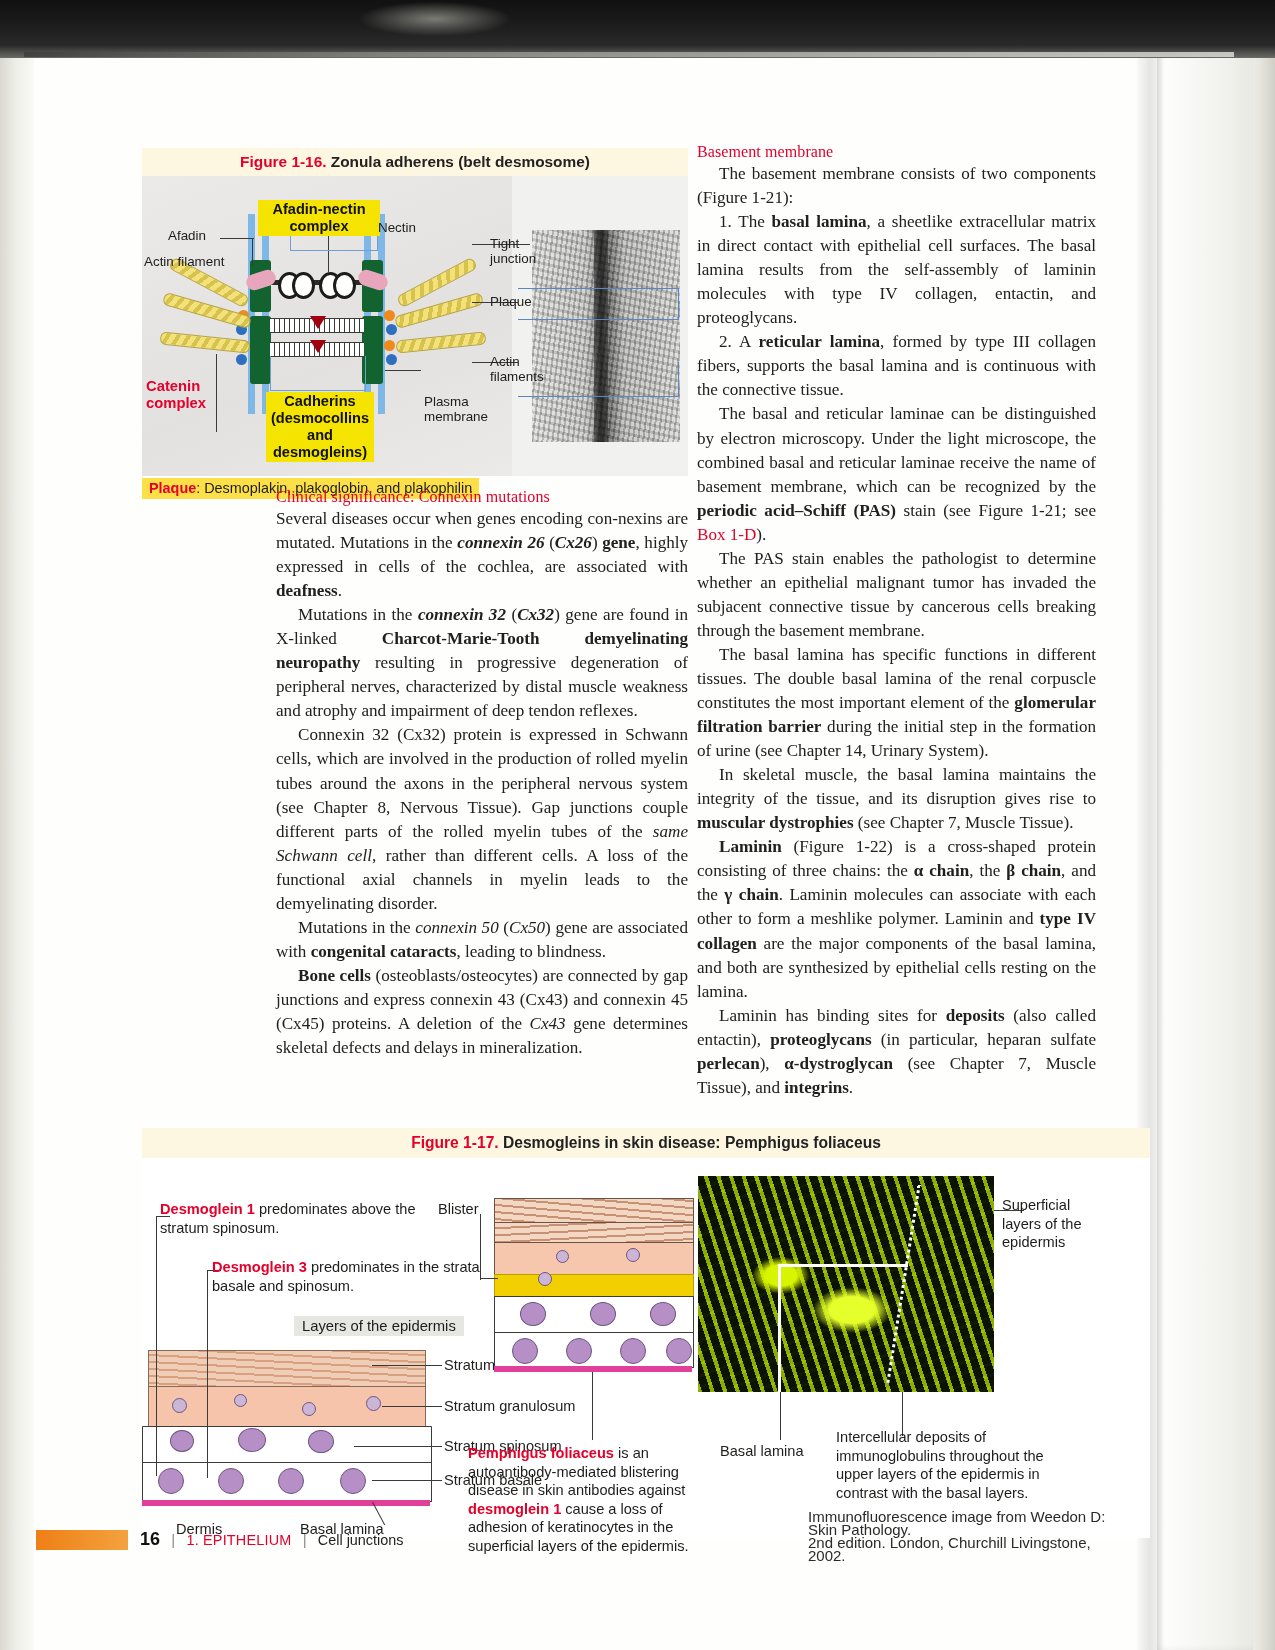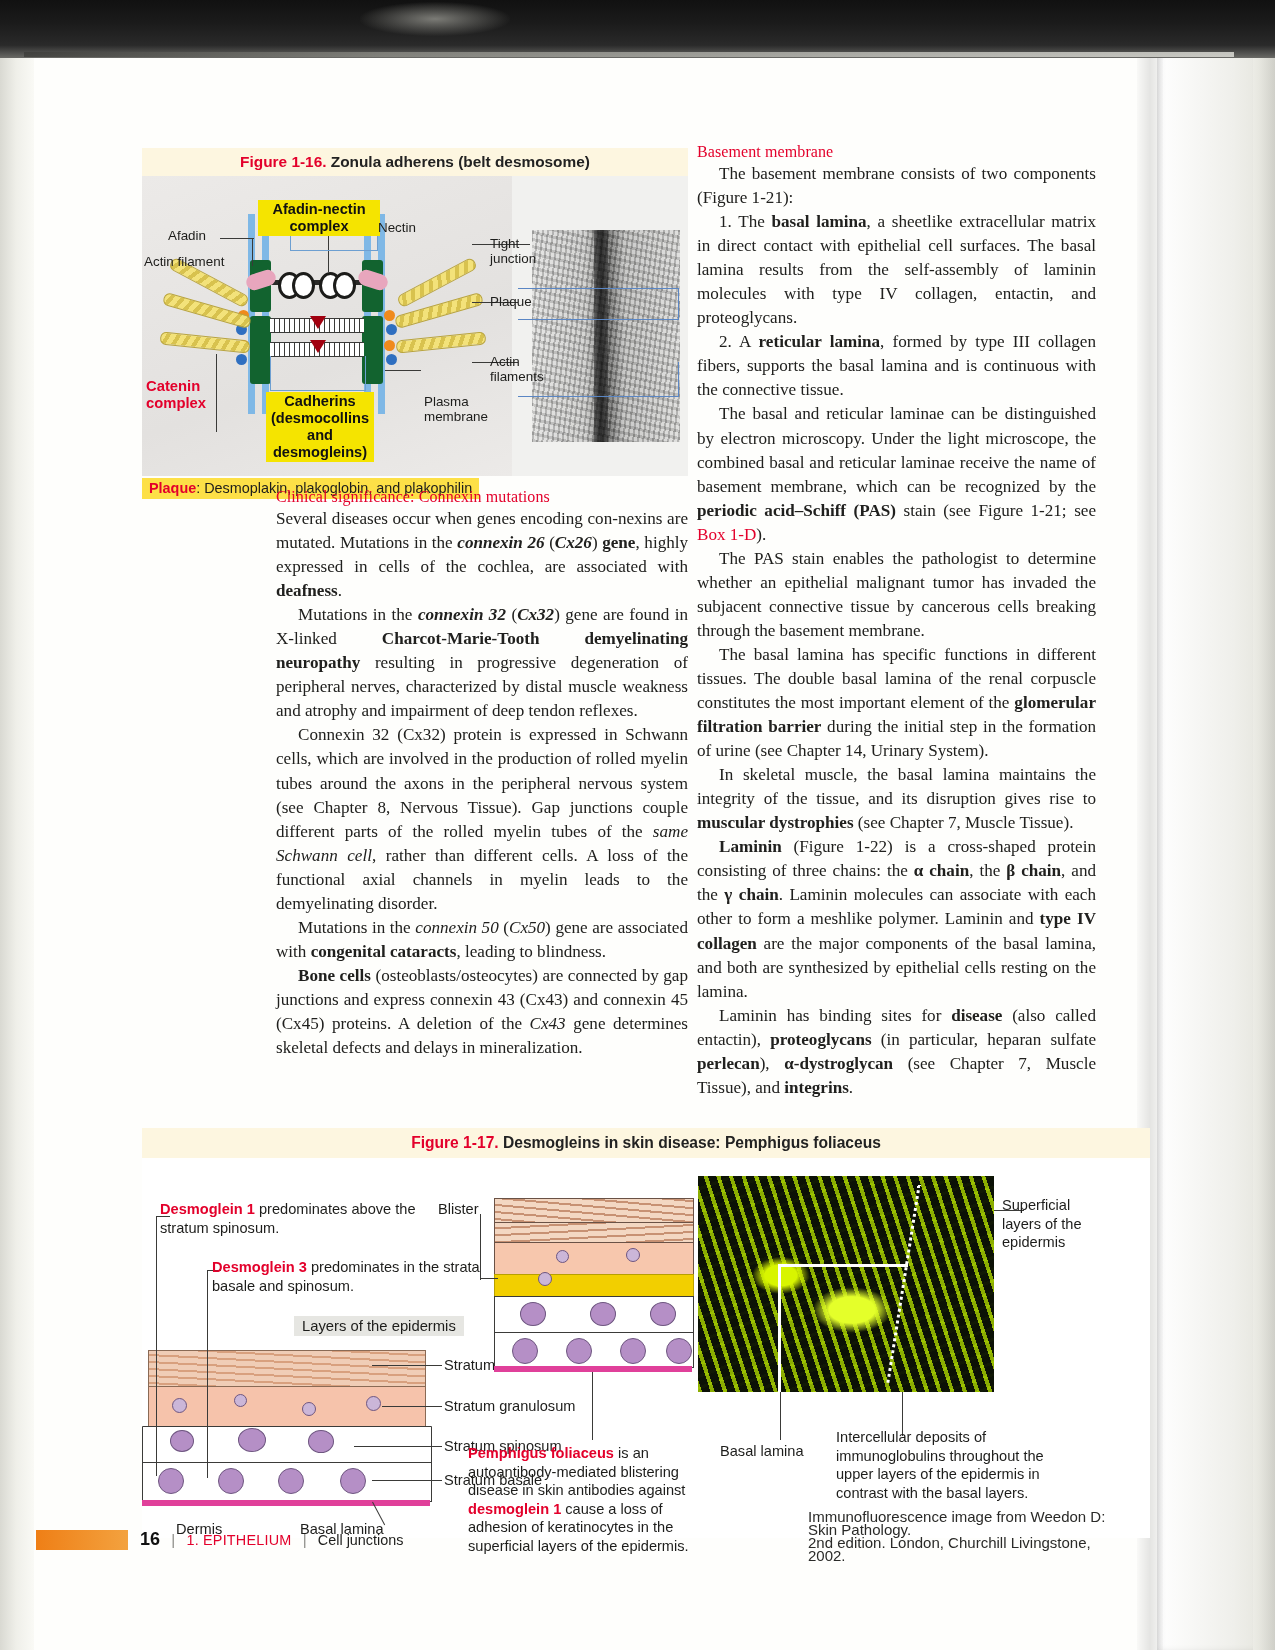--- a/index.html
+++ b/index.html
@@ -310,21 +310,21 @@
     <div class="sec-head">Basement membrane</div>
     <div class="body-text">
       <p class="indent">The basement membrane consists of two components (Figure 1-21):</p>
       <p class="indent">1. The <span class="b">basal lamina</span>, a sheetlike extracellular matrix in direct contact with epithelial cell surfaces. The basal lamina results from the self-assembly of laminin molecules with type IV collagen, entactin, and proteoglycans.</p>
       <p class="indent">2. A <span class="b">reticular lamina</span>, formed by type III collagen fibers, supports the basal lamina and is continuous with the connective tissue.</p>
       <p class="indent">The basal and reticular laminae can be distinguished by electron microscopy. Under the light microscope, the combined basal and reticular laminae receive the name of basement membrane, which can be recognized by the <span class="b">periodic acid–Schiff (PAS)</span> stain (see Figure 1-21; see <span class="red">Box 1-D</span>).</p>
       <p class="indent">The PAS stain enables the pathologist to determine whether an epithelial malignant tumor has invaded the subjacent connective tissue by cancerous cells breaking through the basement membrane.</p>
       <p class="indent">The basal lamina has specific functions in different tissues. The double basal lamina of the renal corpuscle constitutes the most important element of the <span class="b">glomerular filtration barrier</span> during the initial step in the formation of urine (see Chapter 14, Urinary System).</p>
       <p class="indent">In skeletal muscle, the basal lamina  maintains the integrity of the tissue, and its disruption gives rise to <span class="b">muscular dystrophies</span> (see Chapter 7, Muscle Tissue).</p>
       <p class="indent"><span class="b">Laminin</span> (Figure 1-22) is a cross-shaped protein consisting of three chains:  the <span class="b">α chain</span>, the <span class="b">β chain</span>, and the <span class="b">γ chain</span>. Laminin molecules can associate with each other to form a meshlike polymer. Laminin and <span class="b">type IV collagen</span> are the major components of the basal lamina, and both are synthesized by epithelial cells resting on the lamina.</p>
-      <p class="indent">Laminin has binding sites for <span class="b">disease</span> (also called entactin), <span class="b">proteoglycans</span> (in particular, heparan sulfate <span class="b">perlecan</span>), <span class="b">α-dystroglycan</span> (see Chapter 7, Muscle Tissue), and <span class="b">integrins</span>.</p>
+      <p class="indent">Laminin has binding sites for <span class="b">deposits</span> (also called entactin), <span class="b">proteoglycans</span> (in particular, heparan sulfate <span class="b">perlecan</span>), <span class="b">α-dystroglycan</span> (see Chapter 7, Muscle Tissue), and <span class="b">integrins</span>.</p>
     </div>
   </div>
 
   <div class="fig117">
     <div class="fig117-title">
       <span class="num">Figure 1-17.</span>
       <span>Desmogleins in skin disease: Pemphigus foliaceus</span>
     </div>
 
     <div class="fig117-body">

